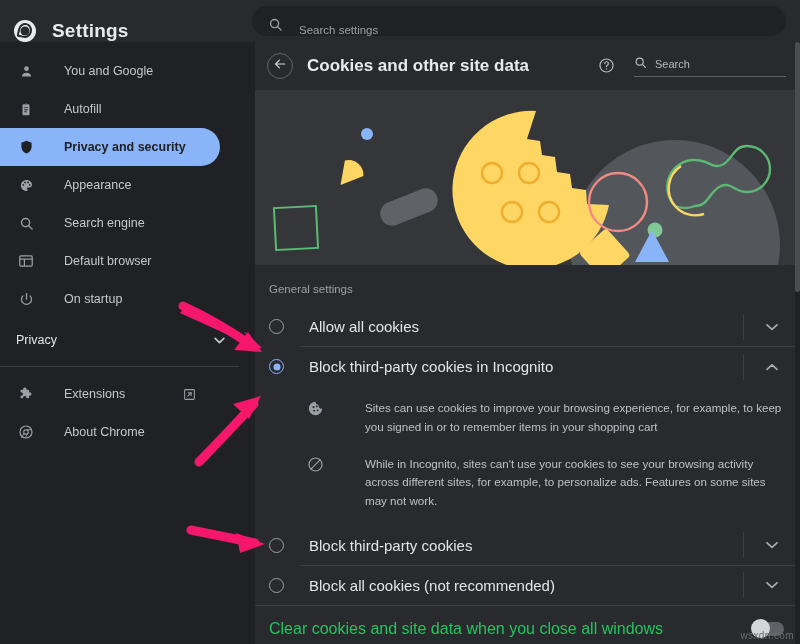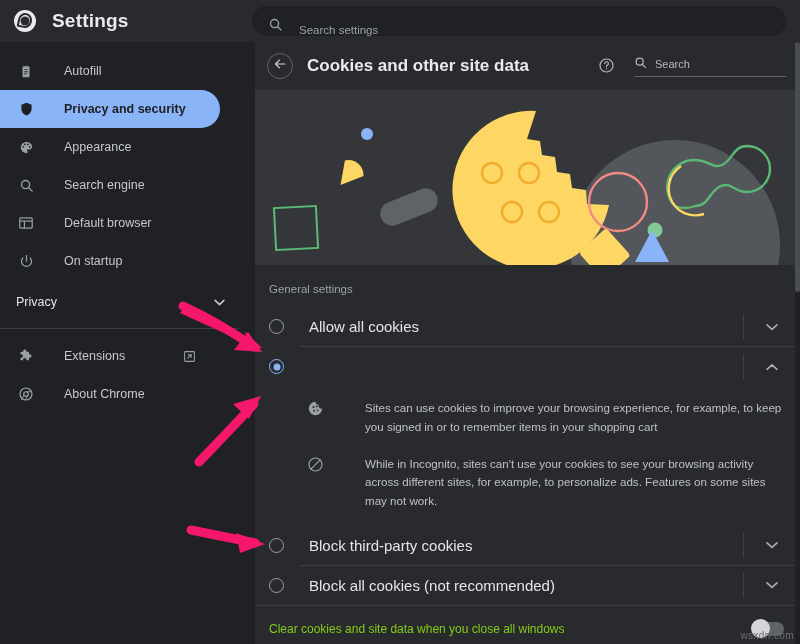--- a/index.html
+++ b/index.html
@@ -9,21 +9,21 @@
     font-family: "Liberation Sans", sans-serif;
     overflow: hidden;
   }
   .app { position: relative; width: 800px; height: 644px; background: #202124; }
 
   
   .topbar {
     position: absolute; top: 0; left: 0; width: 800px; height: 42px;
     background: #292a2d; display: flex; align-items: center;
   }
-  .brand { width: 248px; height: 42px; display: flex; align-items: center; padding-left: 14px; }
+  .brand { width: 248px; height: 42px; display: flex; align-items: flex-end; padding-left: 14px; }
   .chrome-logo { width: 22px; height: 22px; border-radius: 50%; position: relative;
     background: conic-gradient(from -35deg, #e8eaed 0deg 360deg); flex: 0 0 auto; }
   .chrome-logo::after {
     content: ""; position: absolute; left: 50%; top: 50%; transform: translate(-50%,-50%);
     width: 9px; height: 9px; border-radius: 50%; background: #292a2d;
   }
   .chrome-logo .swirl {
     position: absolute; left: 4px; top: 3px; width: 14px; height: 15px;
     border: 2.5px solid #292a2d; border-radius: 50% 50% 50% 10%;
     transform: rotate(12deg); box-sizing: border-box;
@@ -110,21 +110,21 @@
   .chev-btn { width: 56px; height: 100%; display: flex; align-items: center;
     justify-content: center; color: #a9acb0; cursor: pointer; }
 
   .expl-block { padding: 4px 18px 6px 14px; }
   .expl-item { display: flex; align-items: flex-start; padding: 9px 0 9px 0; gap: 22px; }
   .expl-ic { width: 18px; height: 18px; flex: 0 0 18px; margin-left: 38px; color: #9aa0a6; margin-top: 1px; }
   .expl-txt { color: #bdc1c6; font-size: 11.6px; line-height: 1.62; margin-left: 18px; max-width: 440px; }
 
   .full-sep { height: 1px; background: #3c4043; }
   .toggle-row { height: 46px; display: flex; align-items: center; padding: 0 16px 0 14px; }
-  .toggle-label { color: #84cc16; font-size: 12px; }
+  .toggle-label { color: #22c55e; font-size: 16px; }
   .switch { margin-left: auto; width: 32px; height: 14px; border-radius: 7px;
     background: #5f6368; position: relative; cursor: pointer; }
   .switch .knob { position: absolute; left: -1px; top: -3px; width: 19px; height: 19px;
     border-radius: 50%; background: #d3d5d8; }
 
   
   .arrow-layer { position: absolute; left: 0; top: 0; width: 800px; height: 644px; pointer-events: none; }
 
   .watermark { position: absolute; right: 6px; bottom: 3px; color: #6b6e72;
     font-size: 10px; letter-spacing: .4px; }
@@ -150,20 +150,29 @@
           <circle cx="10.5" cy="10.5" r="6.5"></circle>
             <line x1="15.5" y1="15.5" x2="21" y2="21" stroke-linecap="round"></line>
         </svg>
       </span>
       <input type="text" placeholder="Search settings" style="">
     </div>
   </div>
 
   <div class="sidebar">
 
+    <div class="nav-item">
+      <span class="ic">
+        <svg width="15" height="15" viewBox="0 0 24 24" fill="currentColor">
+          <circle cx="12" cy="7.5" r="3.8"></circle>
+            <path d="M4.5 20c0-4.2 3.4-6.2 7.5-6.2s7.5 2 7.5 6.2z"></path>
+        </svg>
+      </span>
+      <span class="lbl">You and Google</span>
+    </div>
 
     <div class="nav-item">
       <span class="ic">
         <svg width="14" height="15" viewBox="0 0 24 24" fill="currentColor">
           <path d="M16 3h-2.2a2 2 0 0 0-3.6 0H8a2 2 0 0 0-2 2v15a2 2 0 0 0 2 2h8a2 2 0 0 0 2-2V5a2 2 0 0 0-2-2zm-4-.5a.9.9 0 1 1 0 1.8.9.9 0 0 1 0-1.8zM9 8h6v1.6H9zm0 3.6h6v1.6H9zm0 3.6h4v1.6H9z"></path>
         </svg>
       </span>
       <span class="lbl">Autofill</span>
     </div>
 
@@ -331,20 +340,21 @@
           <svg width="12" height="8" viewBox="0 0 12 8" fill="none" stroke="currentColor" stroke-width="1.7">
             <polyline points="1,1.8 6,6.3 11,1.8" stroke-linecap="round" stroke-linejoin="round"></polyline>
           </svg>
         </span>
       </span>
     </div>
     <div class="opt-sep"></div>
 
     <div class="opt-row">
       <span class="radio on"></span>
+      <span class="opt-label">Block third-party cookies in Incognito</span>
       <span class="opt-right">
         <span class="vsep"></span>
         <span class="chev-btn">
           <svg width="12" height="8" viewBox="0 0 12 8" fill="none" stroke="currentColor" stroke-width="1.7">
             <polyline points="1,6.3 6,1.8 11,6.3" stroke-linecap="round" stroke-linejoin="round"></polyline>
           </svg>
         </span>
       </span>
     </div>
 

